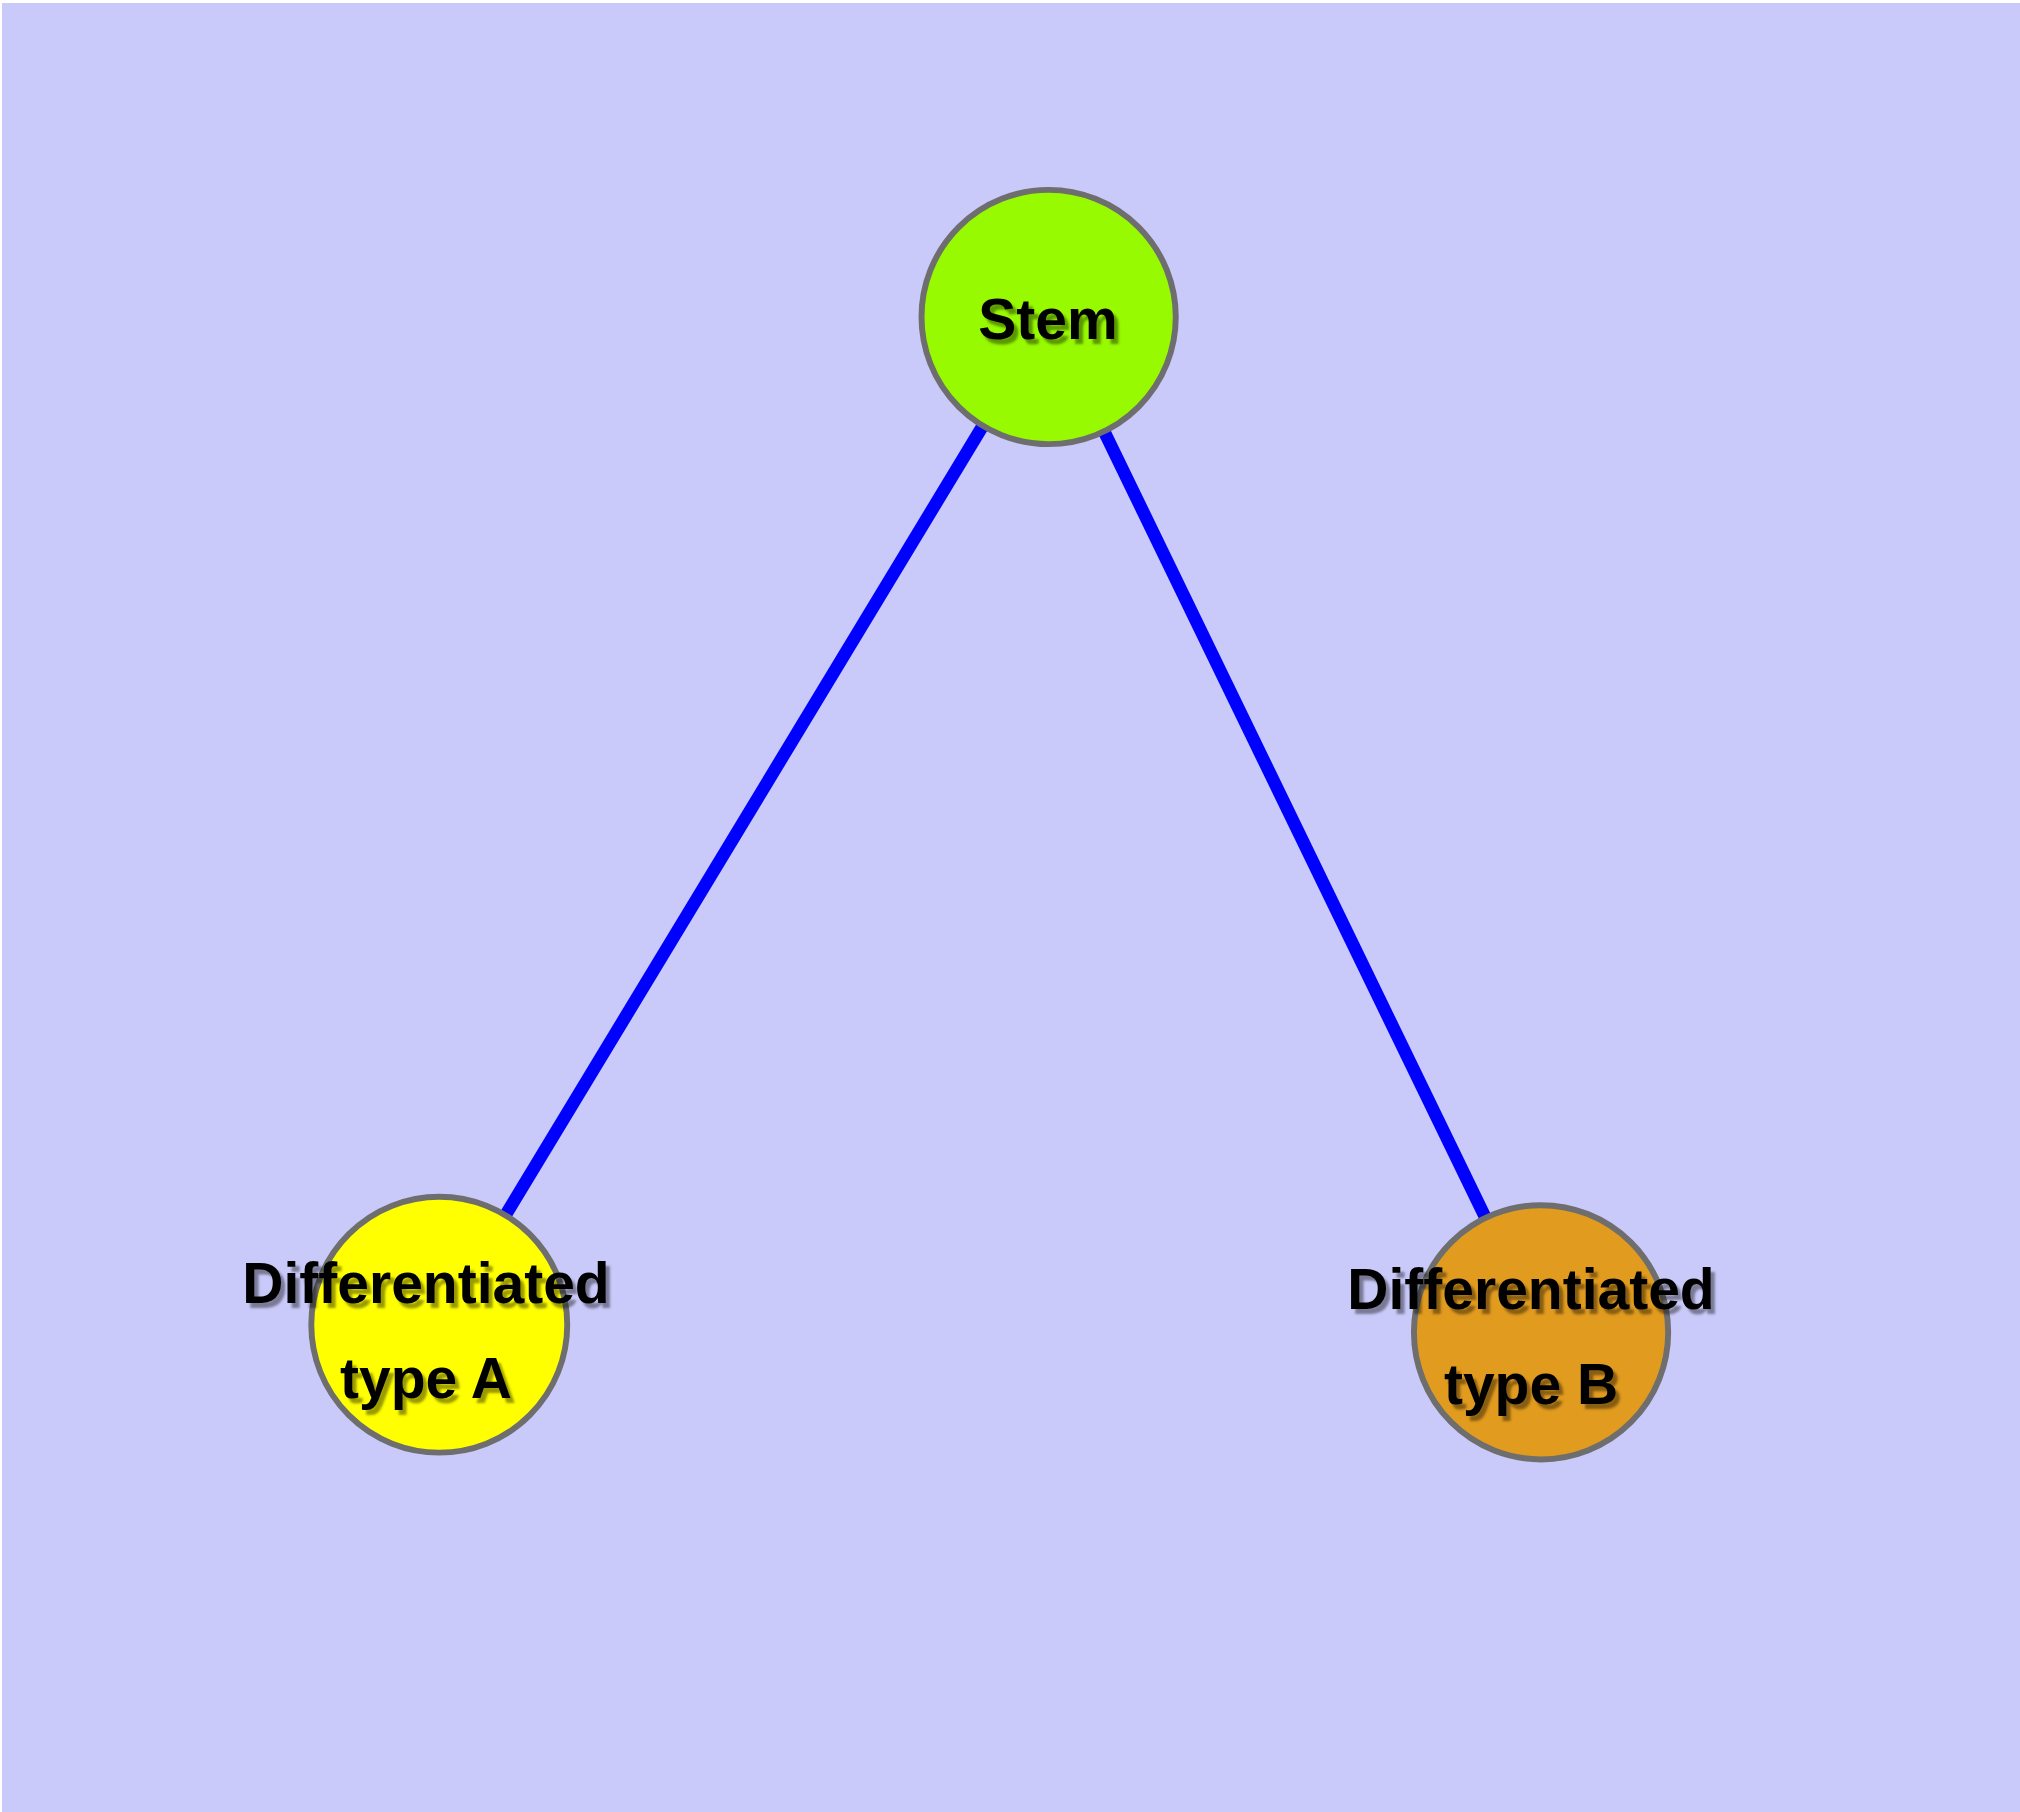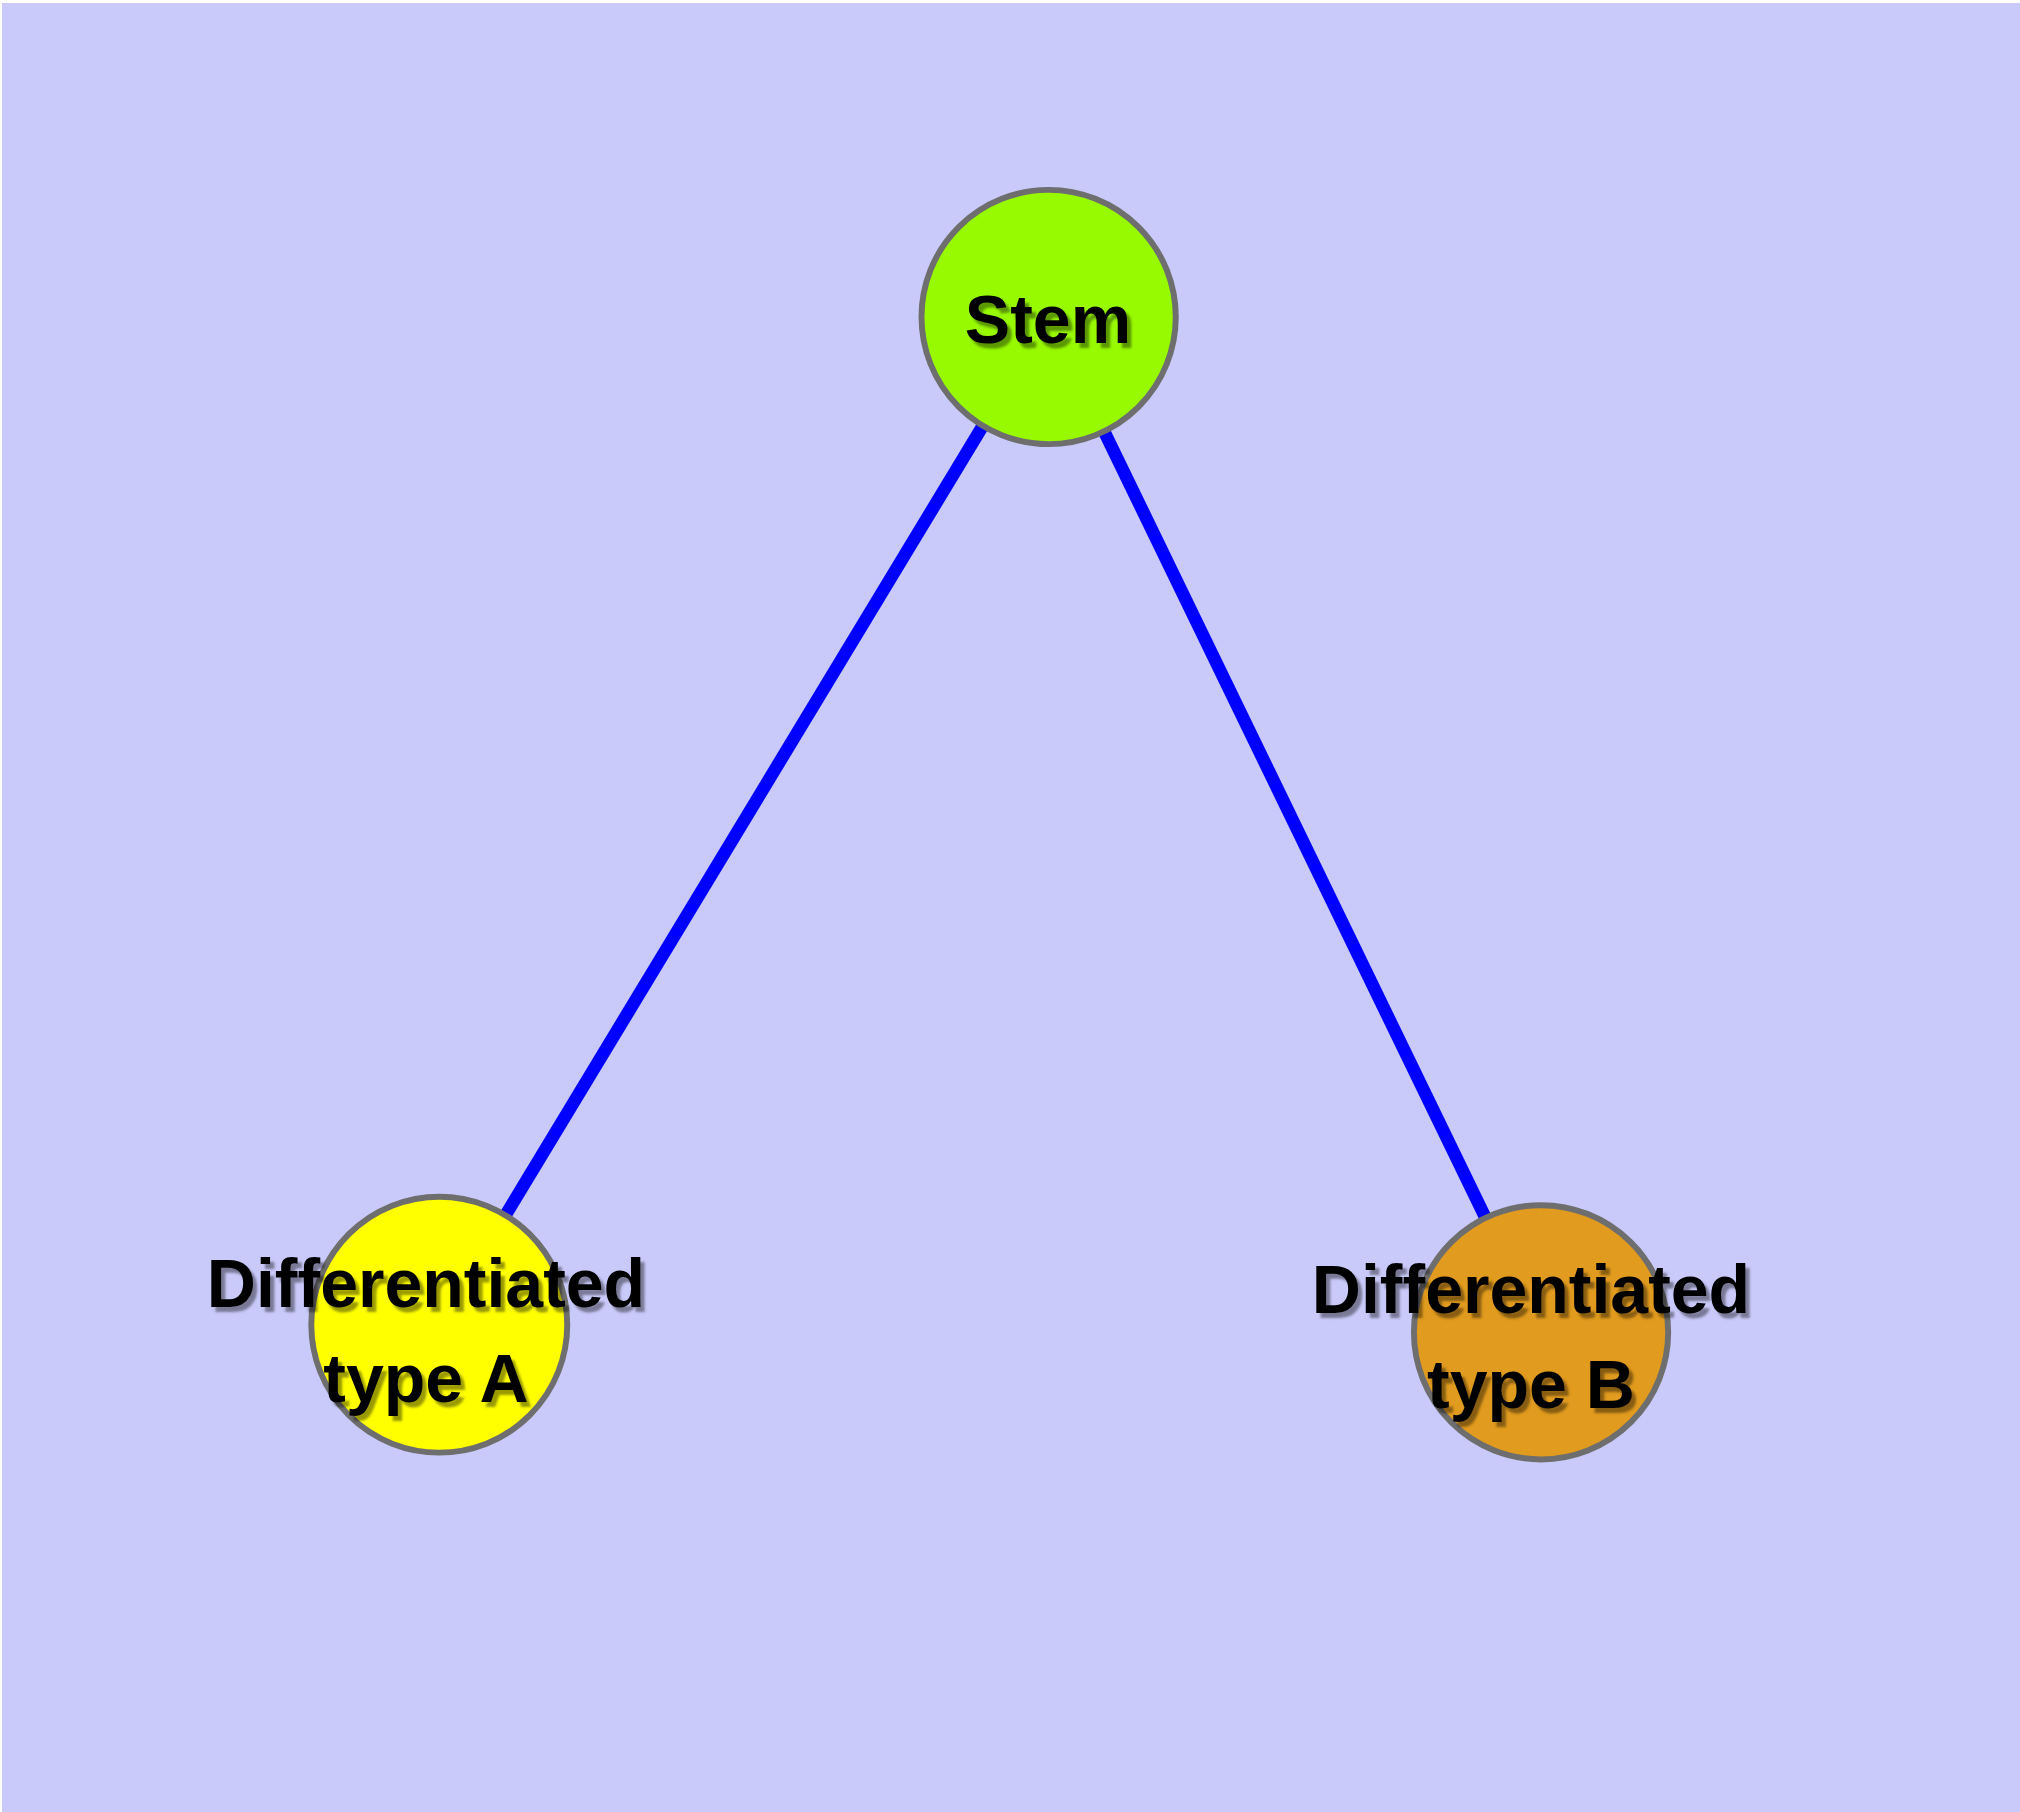--- a/index.html
+++ b/index.html
@@ -28,21 +28,21 @@
     left: 0;
     top: 0;
     width: 2021px;
     height: 1812px;
     display: block;
   }
   .node-label {
     position: absolute;
     transform: translate(-50%, -50%);
     font-weight: 700;
-    font-size: 68px;
+    font-size: 57px;
     line-height: 95px;
     letter-spacing: 0px;
     color: #000000;
     text-align: center;
     white-space: pre-line;
     text-shadow: 4.2px 5.1px 2.5px rgba(0, 0, 0, 0.40);
     pointer-events: none;
   }
 </style>
 </head>

